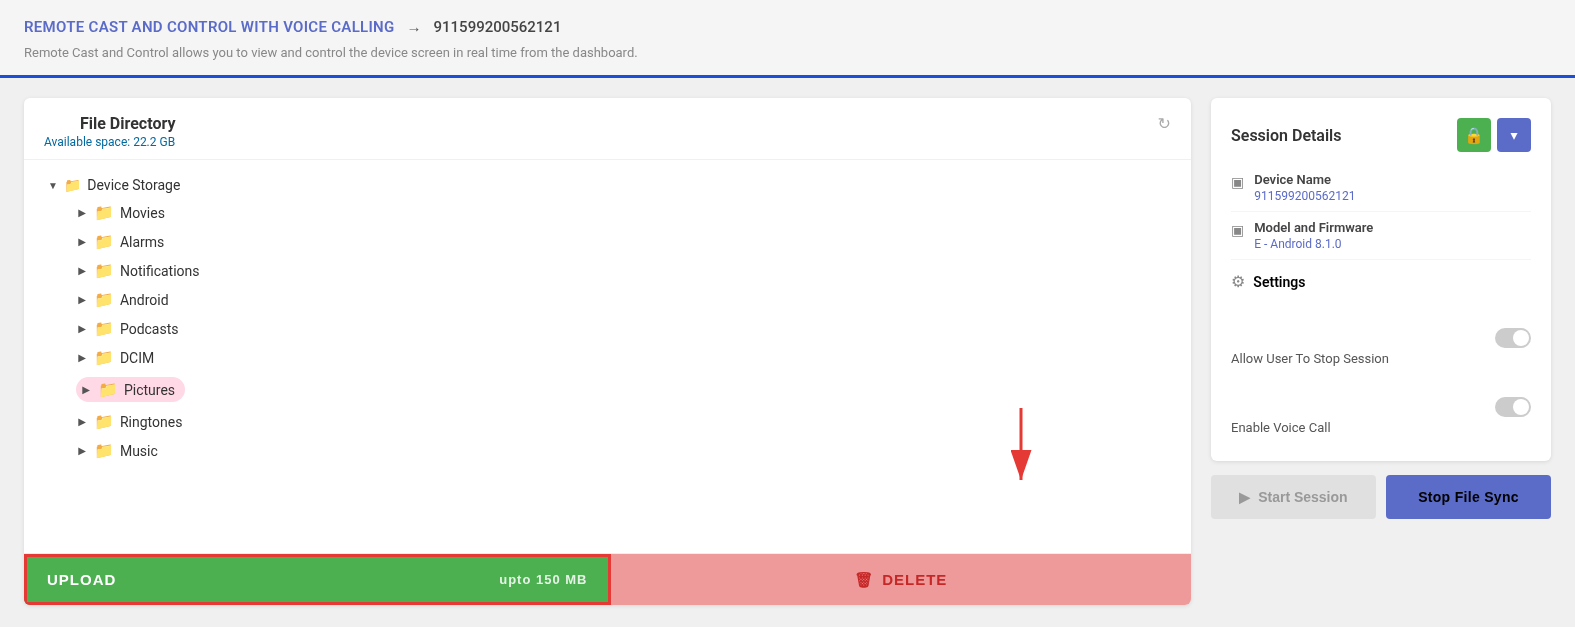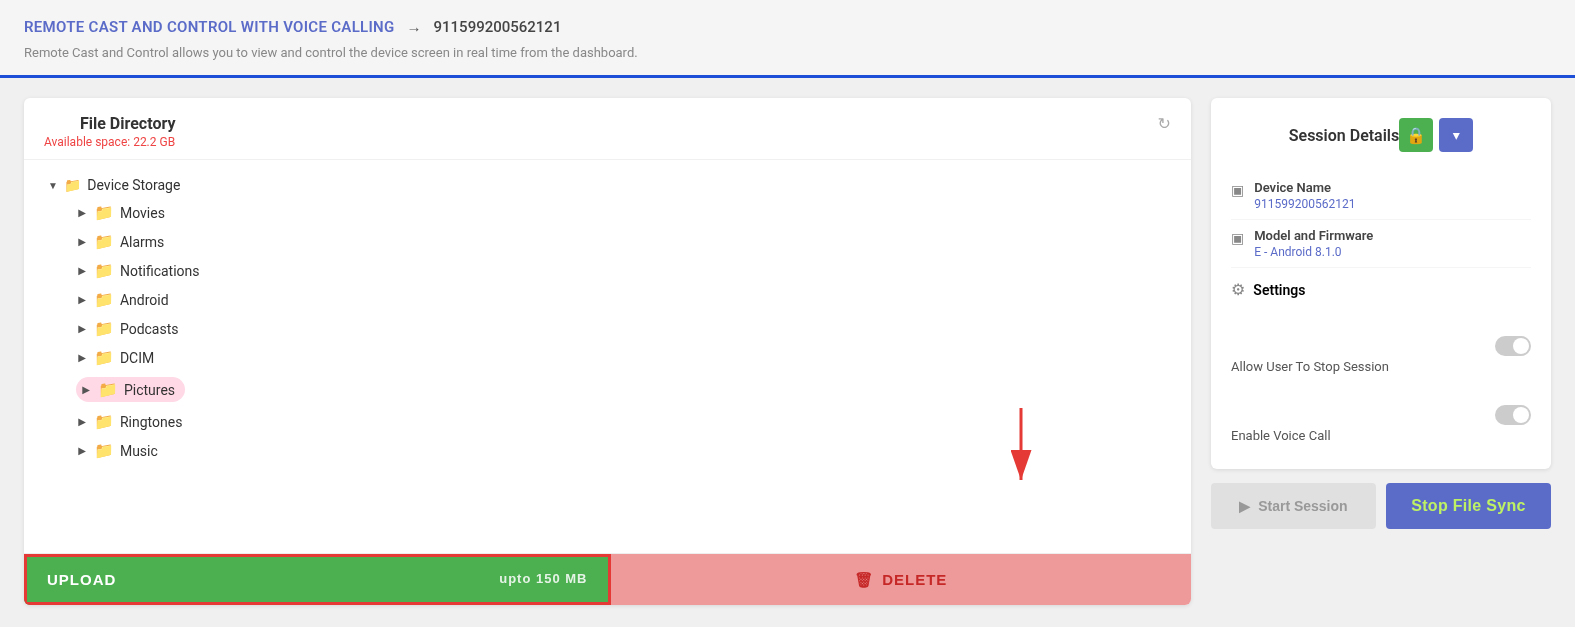--- a/index.html
+++ b/index.html
@@ -83,21 +83,21 @@
       border-bottom: 1px solid #f0f0f0;
     }
     .file-panel-title {
       font-size: 16px;
       font-weight: 700;
       color: #333;
       margin-left: 36px;
     }
     .file-panel-subtitle {
       font-size: 12px;
-      color: #ef4444;
+      color: #0369a1;
       margin-top: 2px;
     }
     .refresh-icon {
       color: #aaa;
       font-size: 16px;
       cursor: pointer;
     }
 
     
     .file-tree {
@@ -159,20 +159,21 @@
       flex: 1;
       background: #4CAF50;
       color: white;
       border: 3px solid #e53935;
       padding: 16px;
       font-size: 15px;
       font-weight: 600;
       cursor: pointer;
       letter-spacing: 1px;
       display: flex;
+      align-items: center;
       justify-content: space-between;
       padding: 14px 20px;
     }
     .upload-btn-label { font-size: 15px; font-weight: 700; letter-spacing: 1px; }
     .upload-btn-limit { font-size: 13px; opacity: 0.85; }
     .delete-btn {
       flex: 1;
       background: #ef9a9a;
       color: #c62828;
       border: none;
@@ -200,23 +201,23 @@
       gap: 14px;
     }
     .session-card {
       background: white;
       border-radius: 6px;
       padding: 20px;
       box-shadow: 0 1px 4px rgba(0,0,0,0.1);
     }
     .session-header {
       display: flex;
-      justify-content: center;
-      align-items: center;
-      margin-bottom: 20px;
+      justify-content: space-between;
+      align-items: center;
+      margin-bottom: 12px;
     }
     .session-title {
       font-size: 16px;
       font-weight: 600;
       color: #333;
     }
     .session-icons {
       display: flex;
       gap: 6px;
     }
@@ -339,24 +340,24 @@
       border-radius: 4px;
       cursor: pointer;
       display: flex;
       align-items: center;
       justify-content: center;
       gap: 8px;
     }
     .stop-sync-btn {
       flex: 1;
       background: #5b6bc8;
-      color: #bef264;
+      color: #000000;
       border: none;
       padding: 14px;
-      font-size: 16px;
+      font-size: 14px;
       font-weight: 700;
       border-radius: 4px;
       cursor: pointer;
       letter-spacing: 0.3px;
     }
   </style>
 </head>
 <body>
 
 <div class="header">

